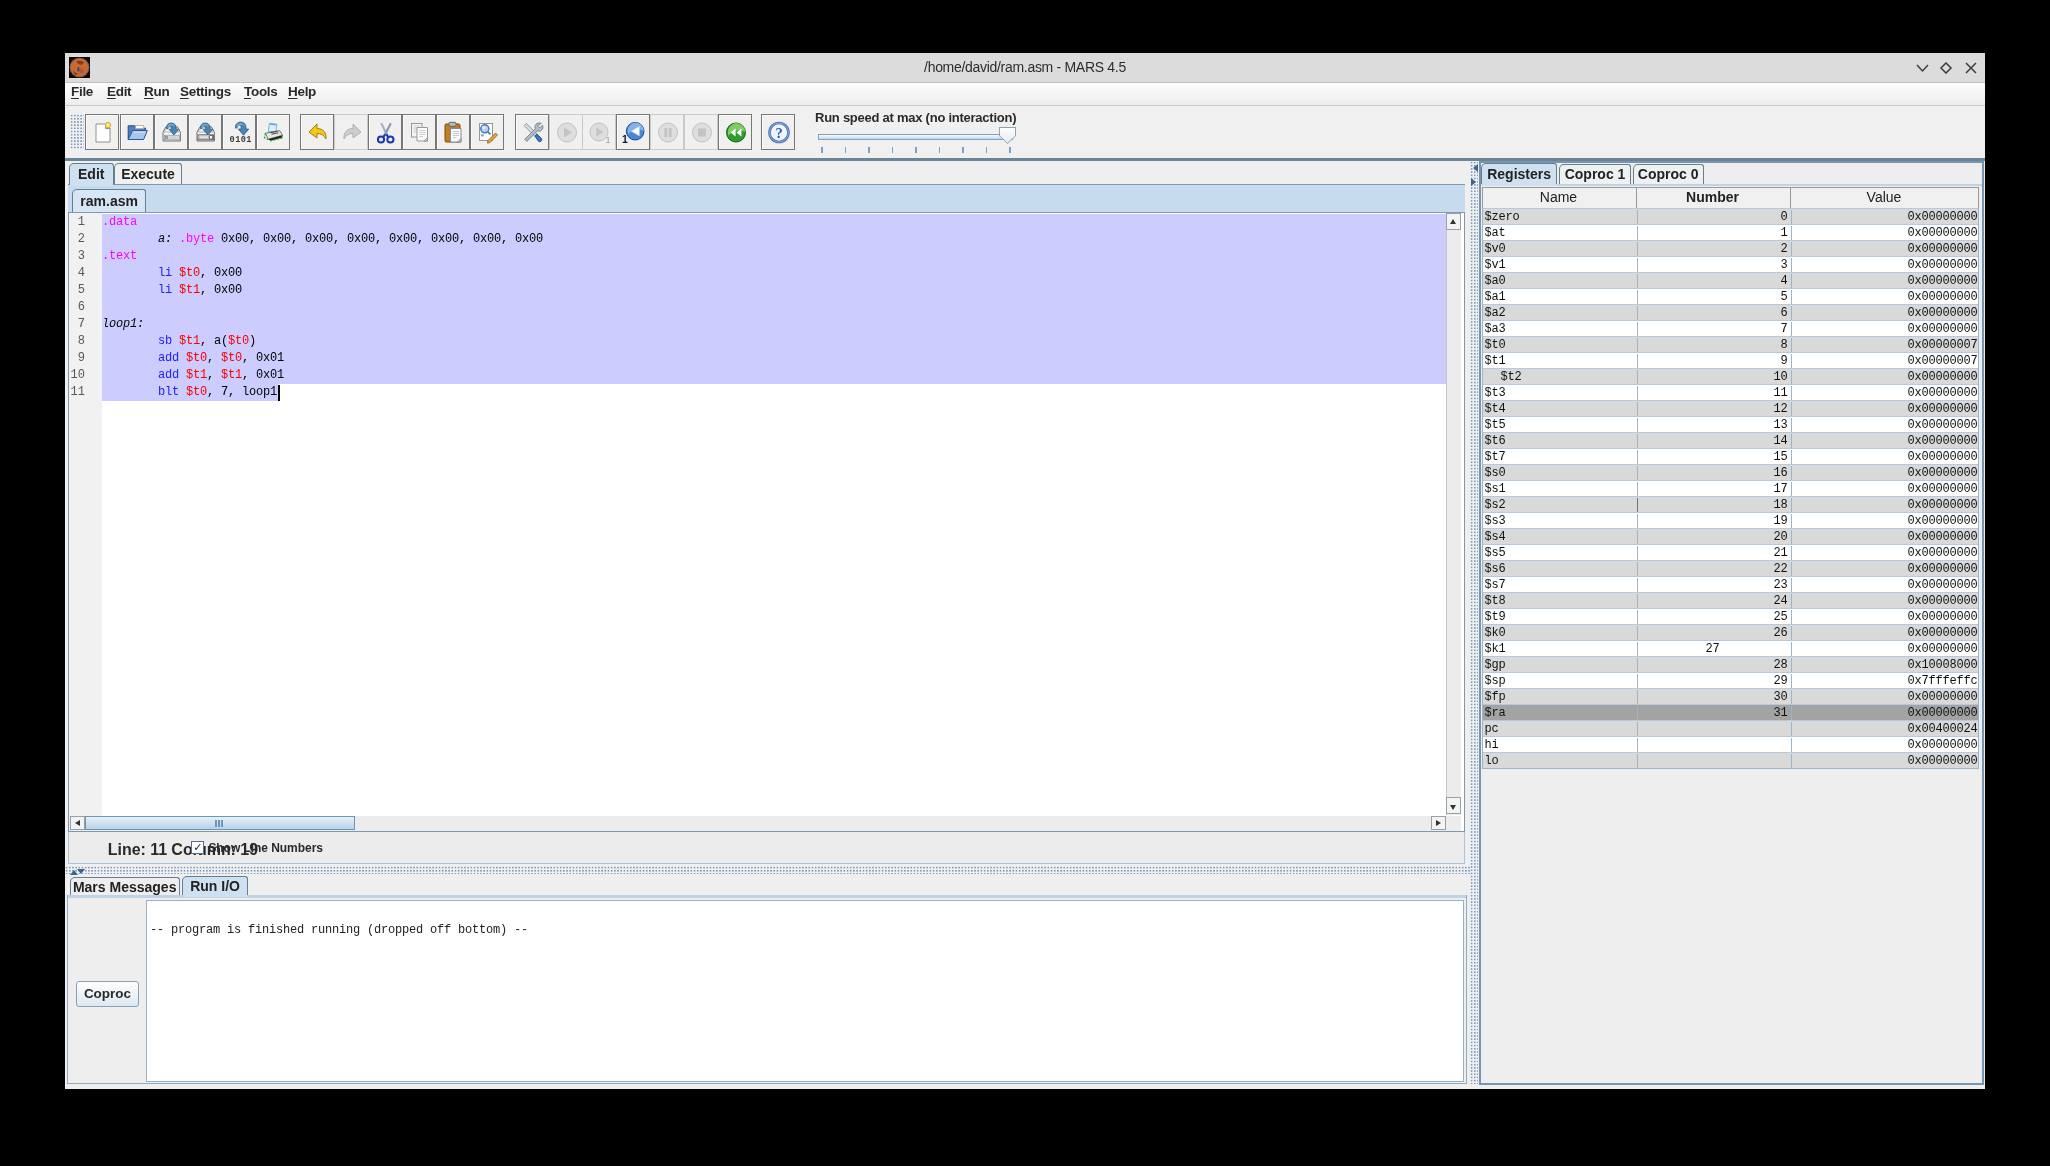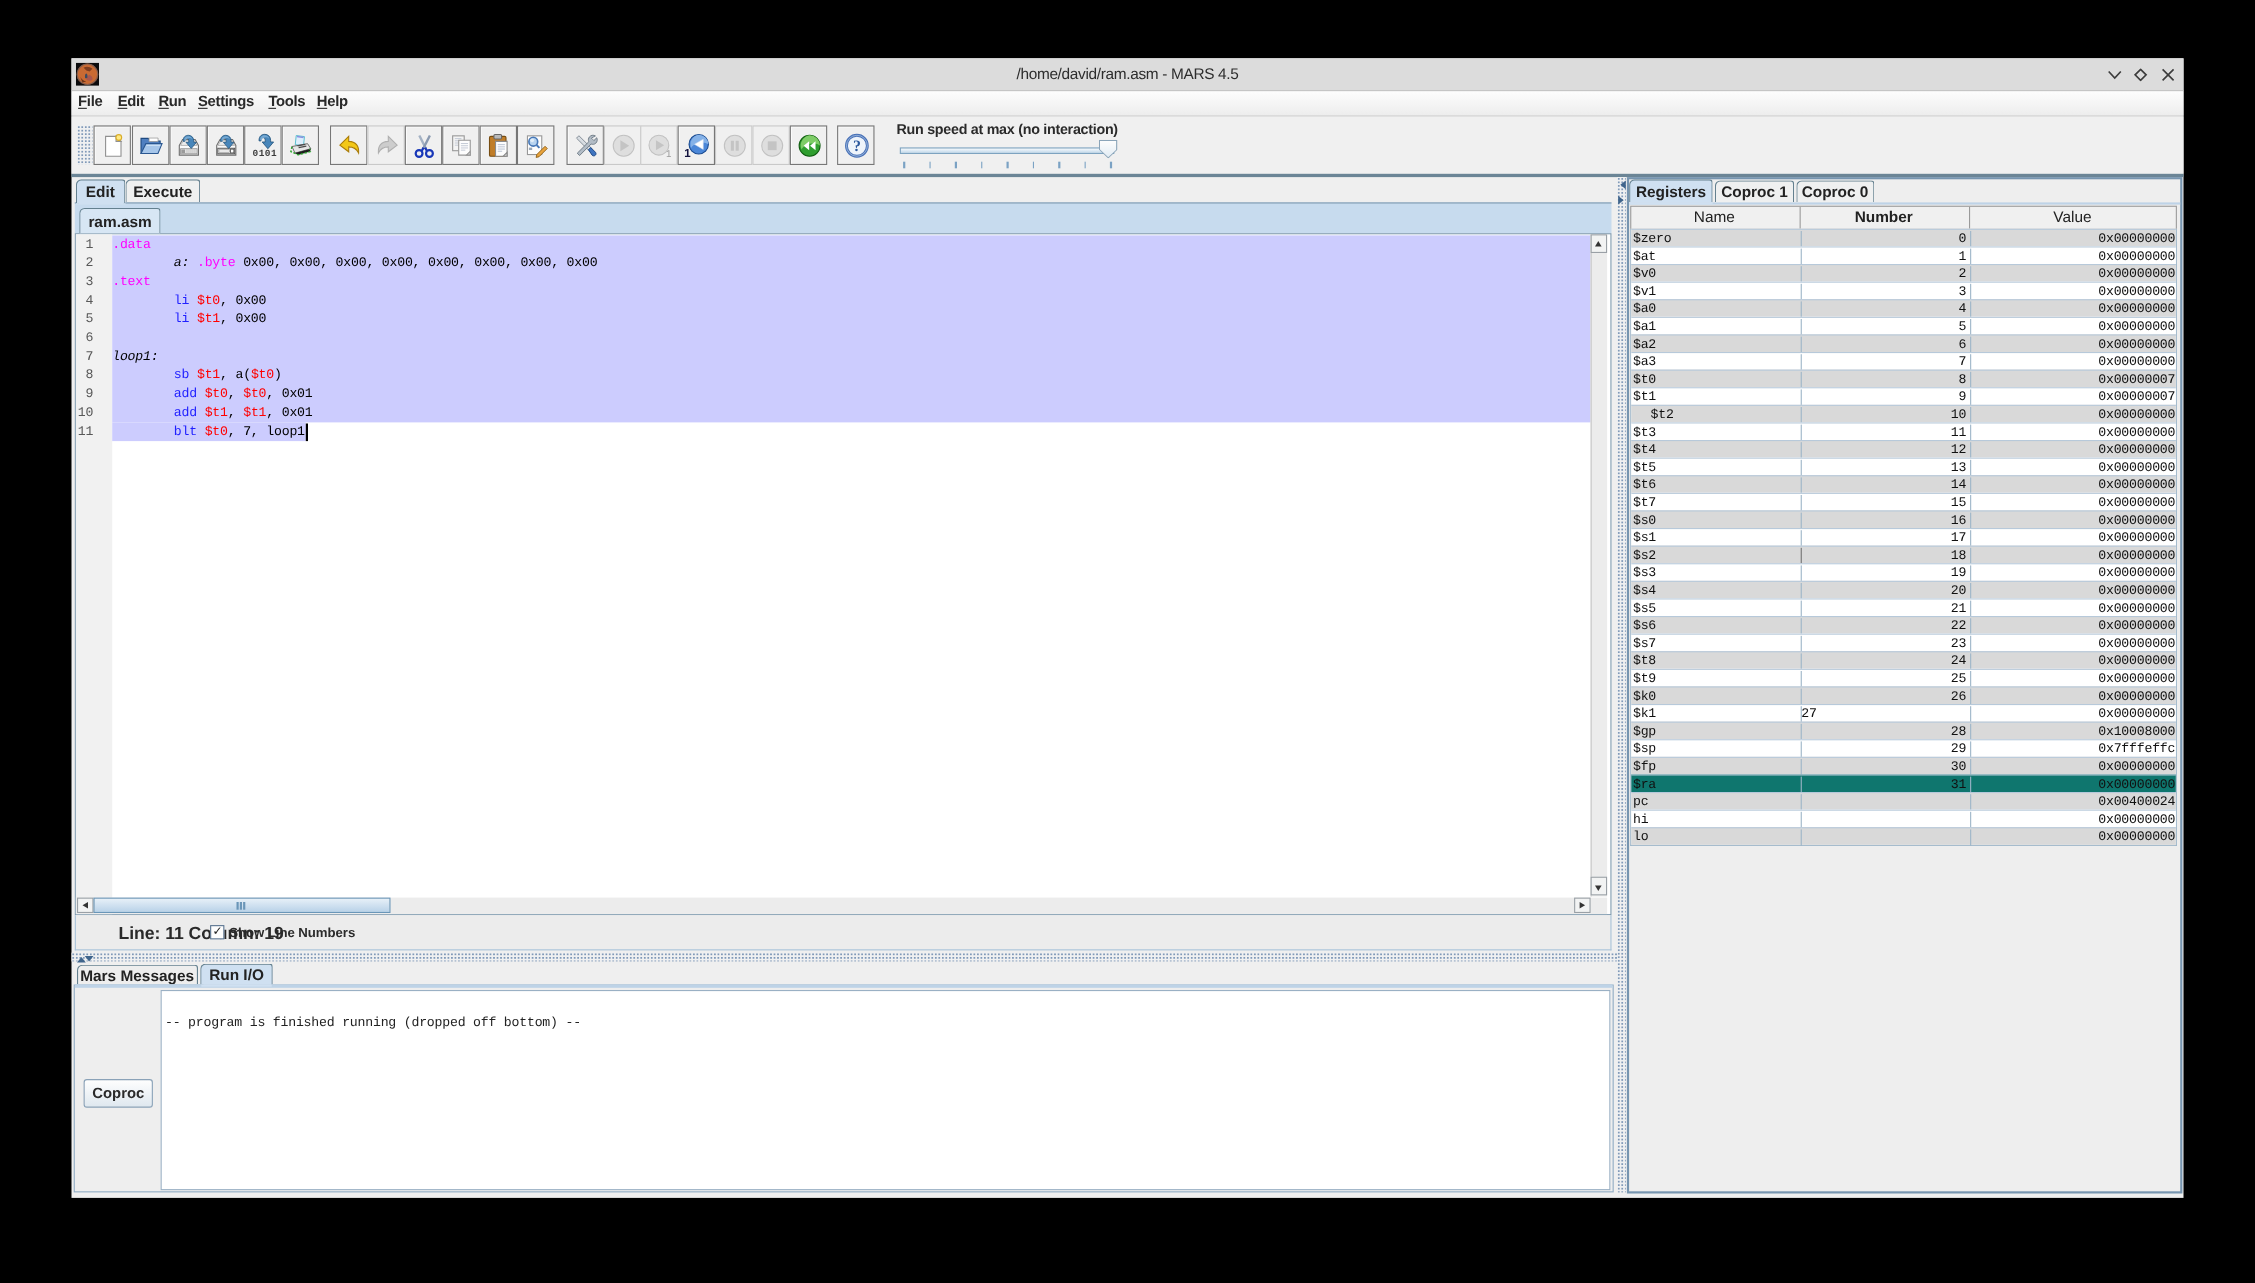--- a/index.html
+++ b/index.html
@@ -446,39 +446,39 @@
           <div class="cell" style="left:154px;width:150px;text-align:right;border-left:1px solid #9db5c8;height:15px;">25</div>
           <div class="cell" style="left:308px;width:186px;text-align:right;border-left:1px solid #9db5c8;height:15px;">0x00000000</div>
         </div>
 <div class="row" style="left:0;top:416px;width:495px;background:#d9d9d9;">
           <div class="cell" style="left:2px;">$k0</div>
           <div class="cell" style="left:154px;width:150px;text-align:right;border-left:1px solid #9db5c8;height:15px;">26</div>
           <div class="cell" style="left:308px;width:186px;text-align:right;border-left:1px solid #9db5c8;height:15px;">0x00000000</div>
         </div>
 <div class="row" style="left:0;top:432px;width:495px;background:#ffffff;">
           <div class="cell" style="left:2px;">$k1</div>
-          <div class="cell" style="left:154px;width:150px;text-align:left;border-left:1px solid #9db5c8;height:15px;">27</div>
+          <div class="cell" style="left:154px;width:150px;text-align:center;border-left:1px solid #9db5c8;height:15px;">27</div>
           <div class="cell" style="left:308px;width:186px;text-align:right;border-left:1px solid #9db5c8;height:15px;">0x00000000</div>
         </div>
 <div class="row" style="left:0;top:448px;width:495px;background:#d9d9d9;">
           <div class="cell" style="left:2px;">$gp</div>
           <div class="cell" style="left:154px;width:150px;text-align:right;border-left:1px solid #9db5c8;height:15px;">28</div>
           <div class="cell" style="left:308px;width:186px;text-align:right;border-left:1px solid #9db5c8;height:15px;">0x10008000</div>
         </div>
 <div class="row" style="left:0;top:464px;width:495px;background:#ffffff;">
           <div class="cell" style="left:2px;">$sp</div>
           <div class="cell" style="left:154px;width:150px;text-align:right;border-left:1px solid #9db5c8;height:15px;">29</div>
           <div class="cell" style="left:308px;width:186px;text-align:right;border-left:1px solid #9db5c8;height:15px;">0x7fffeffc</div>
         </div>
 <div class="row" style="left:0;top:480px;width:495px;background:#d9d9d9;">
           <div class="cell" style="left:2px;">$fp</div>
           <div class="cell" style="left:154px;width:150px;text-align:right;border-left:1px solid #9db5c8;height:15px;">30</div>
           <div class="cell" style="left:308px;width:186px;text-align:right;border-left:1px solid #9db5c8;height:15px;">0x00000000</div>
         </div>
-<div class="row" style="left:0;top:496px;width:495px;background:#0f766e;">
+<div class="row" style="left:0;top:496px;width:495px;background:#a3a3a3;">
           <div class="cell" style="left:2px;">$ra</div>
           <div class="cell" style="left:154px;width:150px;text-align:right;border-left:1px solid #9db5c8;height:15px;">31</div>
           <div class="cell" style="left:308px;width:186px;text-align:right;border-left:1px solid #9db5c8;height:15px;">0x00000000</div>
         </div>
 <div class="row" style="left:0;top:512px;width:495px;background:#d9d9d9;">
           <div class="cell" style="left:2px;">pc</div>
           <div class="cell" style="left:154px;width:150px;text-align:right;border-left:1px solid #9db5c8;height:15px;"></div>
           <div class="cell" style="left:308px;width:186px;text-align:right;border-left:1px solid #9db5c8;height:15px;">0x00400024</div>
         </div>
 <div class="row" style="left:0;top:528px;width:495px;background:#ffffff;">

